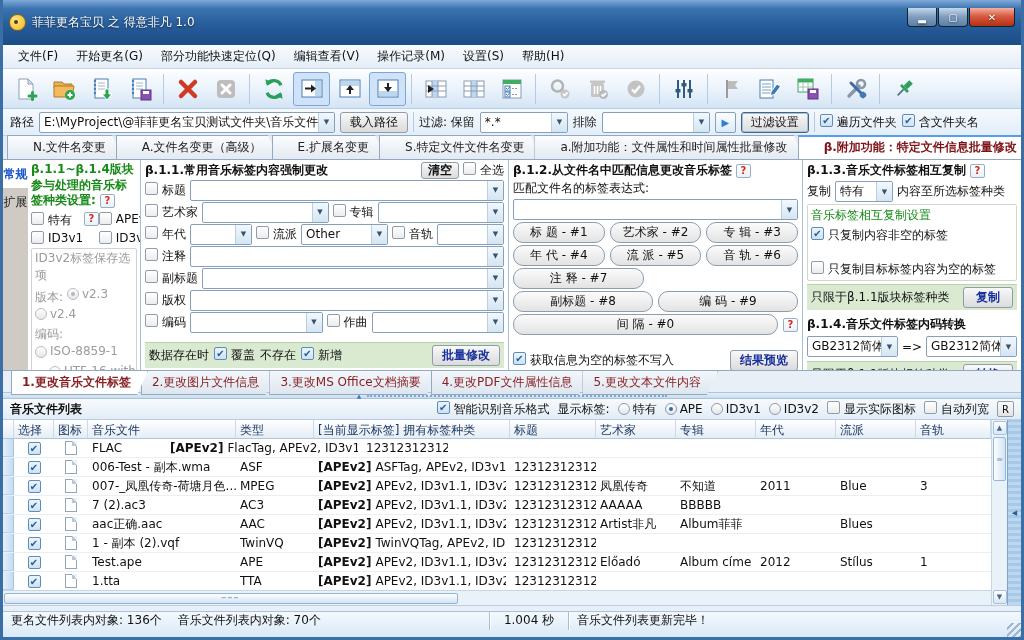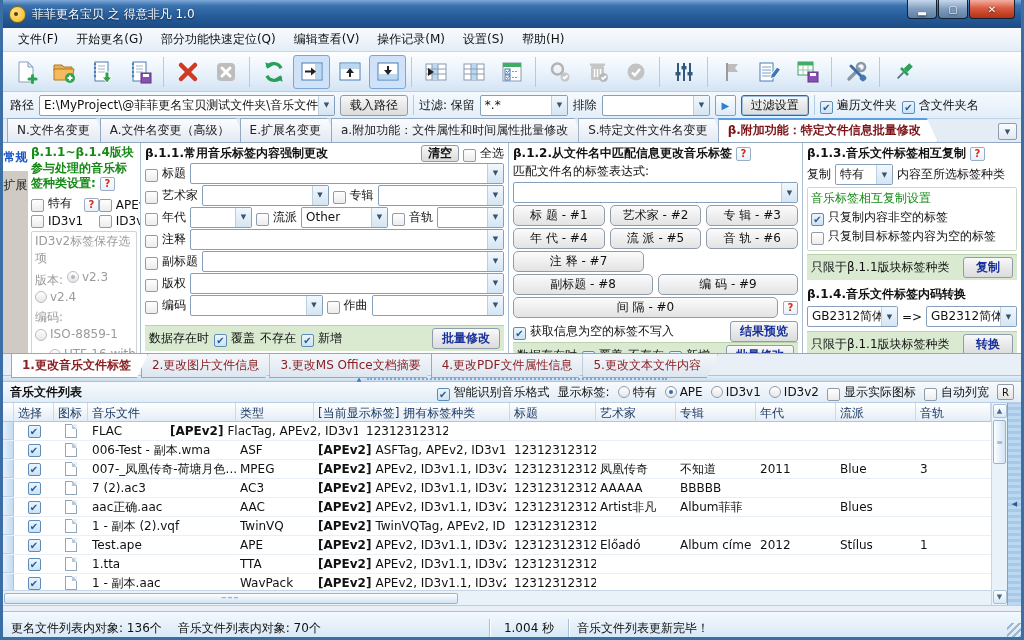--- a/index.html
+++ b/index.html
@@ -1,21 +1,21 @@
 <!DOCTYPE html>
 <html><head>
 <meta charset="utf-8">
 <style>
   *{box-sizing:border-box;margin:0;padding:0}
   body{font-family:"DejaVu Sans","Liberation Sans",sans-serif;font-size:12px;color:#111;background:#888}
   .window{width:1024px;height:640px;display:flex;flex-direction:column;background:#edf3fa;
     border-left:3px solid #3a6ea5;border-right:3px solid #3a6ea5;border-bottom:3px solid #3a6ea5;overflow:hidden}
   
-  .titlebar{height:28px;flex:none;background:linear-gradient(#7fa9d9 0%,#3a72ae 20%,#275d9b 55%,#1c4c85 100%);
-    display:flex;align-items:center;padding:0 6px;color:#fff;text-shadow:0 1px 2px rgba(0,0,0,.65)}
+  .titlebar{height:45px;flex:none;background:linear-gradient(#7fa9d9 0%,#3a72ae 20%,#275d9b 55%,#1c4c85 100%);
+    display:flex;align-items:center;padding:8px 6px;color:#fff;text-shadow:0 1px 2px rgba(0,0,0,.65)}
   .appicon{width:17px;height:17px;border-radius:50%;background:radial-gradient(circle at 35% 35%,#ffe58a,#f3b61f);
     border:1px solid #8a6a10;margin-right:6px;position:relative;flex:none}
   .appicon::after{content:"";position:absolute;left:4px;top:5px;width:4px;height:4px;border-radius:50%;background:#5a3c08}
   .capbtns{margin-left:auto;display:flex;gap:1px;align-self:flex-start}
   .capbtn{height:19px;border:1px solid #123;border-top:none;border-radius:0 0 4px 4px;display:flex;align-items:center;justify-content:center;
     color:#fff;font-size:10px;background:linear-gradient(#c5d8ec,#7f9cbd 50%,#5d7fa5)}
   .capbtn.min,.capbtn.max{width:30px}
   .capbtn.close{width:46px;background:linear-gradient(#f3b0a0,#d95b41 45%,#b83категории618 100%);background:linear-gradient(#f3b0a0,#d95b41 45%,#b33012)}
   
   .menubar{height:24px;flex:none;background:linear-gradient(#f8fbfe,#e4edf7);border-bottom:1px solid #c6d6e8;display:flex;align-items:center;padding-left:6px}
@@ -31,36 +31,36 @@
   .pathbar{height:27px;flex:none;display:flex;align-items:center;gap:5px;padding:0 7px;background:linear-gradient(#f4f9fd,#e3eef9);border-bottom:1px solid #c2d5e8}
   .combo{border:1px solid #86a0bb;background:#fff;height:21px;display:inline-flex;align-items:center;padding-left:4px;min-width:0;border-radius:2px}
   .combo .val{flex:1;overflow:hidden;white-space:nowrap}
   .combo .arr{width:16px;align-self:stretch;display:flex;align-items:center;justify-content:center;font-size:7px;color:#39536e;
     background:linear-gradient(#f2f8fd,#d4e5f3);border-left:1px solid #bccfdf;flex:none}
   .btn{border:1px solid #8e9cab;background:linear-gradient(#f9f9f9,#e9e9e9 50%,#dcdcdc);border-radius:3px;padding:2px 9px;
     display:inline-flex;align-items:center;justify-content:center;white-space:nowrap;height:21px}
   .btn.primary{font-weight:bold;color:#17309c}
   .btn.focused{border:1px solid #47637f;box-shadow:0 0 0 1px #9fc2e2 inset}
   .vsep{width:1px;height:20px;background:#b4cbe1;flex:none}
-  .cb{display:inline-flex;align-items:flex-end;gap:4px;white-space:nowrap}
+  .cb{display:inline-flex;align-items:flex-start;gap:4px;white-space:nowrap}
   .cb .box{width:13px;height:13px;border:1px solid #8e9cab;border-radius:2px;background:linear-gradient(#fff,#ececec);
     display:inline-flex;align-items:center;justify-content:center;flex:none}
   .cb.checked .box{background:linear-gradient(#eaf5fe,#cde2f3);border-color:#5e8cb8}
   .cb.checked .box::after{content:"✔";font-size:10px;font-weight:bold;color:#2a5c93}
   .rd{display:inline-flex;align-items:center;gap:3px;white-space:nowrap}
   .rd .dot{width:12px;height:12px;border-radius:50%;border:1px solid #8e9cab;background:linear-gradient(#fff,#e6e6e6);position:relative;flex:none}
   .rd.selected .dot::after{content:"";position:absolute;inset:3px;border-radius:50%;background:#2f6eb2}
   .rd.disabled{color:#9b9b9b}.rd.disabled .dot{border-color:#bcbcbc}.rd.disabled.selected .dot::after{background:#a8b9c9}
   .help{display:inline-block;width:15px;height:14px;border:1px solid #98aec6;background:linear-gradient(#fff,#e9f0f7);
     color:#d42a1e;font-weight:bold;font-size:10px;text-align:center;line-height:12px;border-radius:2px;flex:none}
   .play{width:21px;height:21px;border:1px solid #86a0bb;border-radius:2px;background:linear-gradient(#fdfefe,#dcebf8);
     display:flex;align-items:center;justify-content:center;color:#2f7fd0;font-size:10px}
   
   .tabstrip{height:23px;flex:none;display:flex;align-items:flex-end;padding:2px 4px 0 4px;background:#e4ecf5}
-  .mtab{padding:3px 16px 3px 9px;background:linear-gradient(#fbfcfe,#e3eaf2);border:1px solid #93a9c2;border-bottom:none;
+  .mtab{padding:3px 16px 3px 25px;background:linear-gradient(#fbfcfe,#e3eaf2);border:1px solid #93a9c2;border-bottom:none;
     clip-path:polygon(0 0,calc(100% - 11px) 0,100% 100%,0 100%);margin-right:-7px;white-space:nowrap;color:#222}
   .mtab.active{background:#fff;font-weight:bold;color:#7c1216;border-top:2px solid #57a0e8;z-index:3;position:relative;padding-top:2px}
   .tabdrop{margin-left:auto;width:19px;height:17px;border:1px solid #8e9cab;border-radius:2px;background:linear-gradient(#fafcfe,#dfe9f3);
     display:flex;align-items:center;justify-content:center;font-size:7px;color:#39536e;margin-bottom:2px}
   
   .mainpanel{height:211px;flex:none;display:flex;background:#fff;border-top:1px solid #93a9c2;overflow:hidden}
   .sect{border-right:1px solid #a9bdd3;padding:2px 4px;overflow:hidden}
   .sect-title{font-weight:bold;white-space:nowrap;display:flex;align-items:center;gap:4px}
   .gfoot{background:#d9ead1;border-top:1px solid #b9d3ad;display:flex;align-items:center;gap:5px;padding:2px 4px;white-space:nowrap}
   
@@ -73,21 +73,21 @@
   .sbgrid{display:grid;grid-template-columns:1fr 1fr;gap:2px 0;margin:3px 0}
   .groupbox{border:1px solid #d2d2d2;border-radius:2px;margin-top:2px;padding:1px 3px 2px 3px;color:#9b9b9b;line-height:1.45}
   .groupbox .gtitle{margin-bottom:1px}
   
   .b11{width:368px;flex:none;display:flex;flex-direction:column}
   .b11 .frow{display:flex;align-items:center;gap:4px;height:22px;flex:none}
   .b11 .flabel{white-space:nowrap}
   
   .b12{width:294px;flex:none;display:flex;flex-direction:column}
   .xrow{display:flex;gap:5px;height:21px;flex:none;margin-top:2px}
-  .xbtn{flex:1;border:1px solid #8e9cab;background:linear-gradient(#fbfbfb,#e3e3e3);border-radius:5px;
+  .xbtn{flex:1;border:1px solid #8e9cab;background:linear-gradient(#fbfbfb,#e3e3e3);border-radius:10px;
     display:flex;align-items:center;justify-content:center;white-space:nowrap}
   
   .b13{flex:1;display:flex;flex-direction:column;border-right:none}
   .copybox{border:1px solid #cdd9c9;border-radius:2px;padding:2px 3px;margin-top:2px}
   .greentext{color:#168a16}
   .divline{height:1px;background:#b9c9da;margin:3px -4px}
   
   .subtabs{height:22px;flex:none;display:flex;align-items:flex-start;background:#e9eff7;border-top:1px solid #93a9c2;padding:0 0 0 8px}
   .stab{padding:3px 16px 3px 10px;background:linear-gradient(#f3f7fb,#dde6ef);border:1px solid #93a9c2;border-top:none;
     clip-path:polygon(0 0,100% 0,calc(100% - 11px) 100%,0 100%);margin-right:-7px;color:#8b2024;white-space:nowrap}
@@ -125,21 +125,21 @@
     display:flex;align-items:center;justify-content:center;color:#6f94ba;font-size:7px;letter-spacing:2px}
   .vscroll{width:16px;flex:none;background:#eaf2f9;border-left:1px solid #c6d6e6;display:flex;flex-direction:column;align-items:center;padding:1px 0}
   .varrow{width:14px;height:14px;display:flex;align-items:center;justify-content:center;font-size:7px;color:#49688a;
     border:1px solid #a9c0d8;border-radius:2px;background:linear-gradient(#fdfeff,#d9e8f6);flex:none}
   .vthumb{width:13px;height:44px;margin:2px 0;border:1px solid #96b4d2;border-radius:2px;background:linear-gradient(90deg,#fdfeff,#d3e4f4);
     display:flex;align-items:center;justify-content:center;color:#6f94ba;font-size:8px;line-height:3px}
   .sidestrip{width:14px;flex:none;background:repeating-linear-gradient(0deg,#bcd7f0 0 3px,#a7c9e8 3px 6px);border-left:1px solid #7ba3cc;
     display:flex;align-items:center;justify-content:center;color:#2f5d8f;font-size:7px}
   .bottomgap{height:6px;flex:none;background:#e9eff7;border-top:1px solid #b7cee5}
   
-  .statusbar{height:26px;flex:none;display:flex;align-items:flex-end;background:linear-gradient(#f3f9fe,#d9e9f7);border-top:1px solid #a9c2da;padding-left:8px}
+  .statusbar{height:26px;flex:none;display:flex;align-items:flex-start;background:linear-gradient(#f3f9fe,#d9e9f7);border-top:1px solid #a9c2da;padding-left:8px}
   .spanel{display:flex;align-items:center;gap:16px;white-space:nowrap;overflow:hidden}
   .ssep{width:1px;height:18px;background:#a9bfd4;box-shadow:1px 0 0 #fff;margin:0 8px;flex:none}
   .grip{margin-left:auto;width:14px;height:14px;align-self:flex-end;
     background:repeating-linear-gradient(135deg,transparent 0 3px,#9fb6cc 3px 5px)}
 </style>
 </head>
 <body>
 
 <div class="window">
 
@@ -479,22 +479,22 @@
     <span class="cb checked">
         <span class="box"></span>
         <span>含文件夹名</span>
       </span>
   </div>
 
   <div class="tabstrip">
     <div class="mtab">N.文件名变更</div>
     <div class="mtab">A.文件名变更（高级）</div>
     <div class="mtab">E.扩展名变更</div>
+    <div class="mtab">S.特定文件文件名变更</div>
     <div class="mtab">a.附加功能：文件属性和时间属性批量修改</div>
-    <div class="mtab">S.特定文件文件名变更</div>
     <div class="mtab active">β.附加功能：特定文件信息批量修改</div>
     <div class="tabdrop">▼</div>
   </div>
 
   <div class="mainpanel">
 
     <div class="sidebar">
       <div class="vtabs">
         <div class="vtab active"><span>常规</span></div>
         <div class="vtab"><span>扩展</span></div>
@@ -691,21 +691,21 @@
         <div class="xbtn" style="flex:0 0 46%">注  释 - #7</div>
       </div>
       <div class="xrow">
         <div class="xbtn">副标题 - #8</div>
         <div class="xbtn">编  码 - #9</div>
       </div>
       <div class="xrow">
         <div class="xbtn">间  隔 - #0</div>
         <span class="help" style="align-self:center">?</span>
       </div>
-      <div style="display:flex;align-items:center;gap:4px;margin-top:3px;flex:none">
+      <div style="display:flex;align-items:center;gap:4px;margin-top:15px;flex:none">
         <span class="cb checked">
             <span class="box"></span>
             <span>获取信息为空的标签不写入</span>
           </span>
         <div class="btn primary" style="margin-left:auto">结果预览</div>
       </div>
       <div style="flex:1"></div>
       <div class="gfoot">
         <span>数据存在时</span>
         <span class="cb checked">
@@ -733,21 +733,21 @@
             <span class="arr">▼</span>
           </div>
         <span style="white-space:nowrap;overflow:hidden">内容至所选标签种类</span>
       </div>
       <div class="copybox">
         <div class="greentext">音乐标签相互复制设置</div>
         <div style="margin-top:2px"><span class="cb checked">
               <span class="box"></span>
               <span>只复制内容非空的标签</span>
             </span></div>
-        <div style="margin-top:2px"><span class="cb">
+        <div style="margin-top:17px"><span class="cb">
               <span class="box"></span>
               <span>只复制目标标签内容为空的标签</span>
             </span></div>
       </div>
       <div class="gfoot" style="margin-top:3px">
         <span style="overflow:hidden">只限于β.1.1版块标签种类</span>
         <div class="btn primary" style="margin-left:auto;padding:0 12px">复制</div>
       </div>
       <div class="divline"></div>
       <div class="sect-title">

